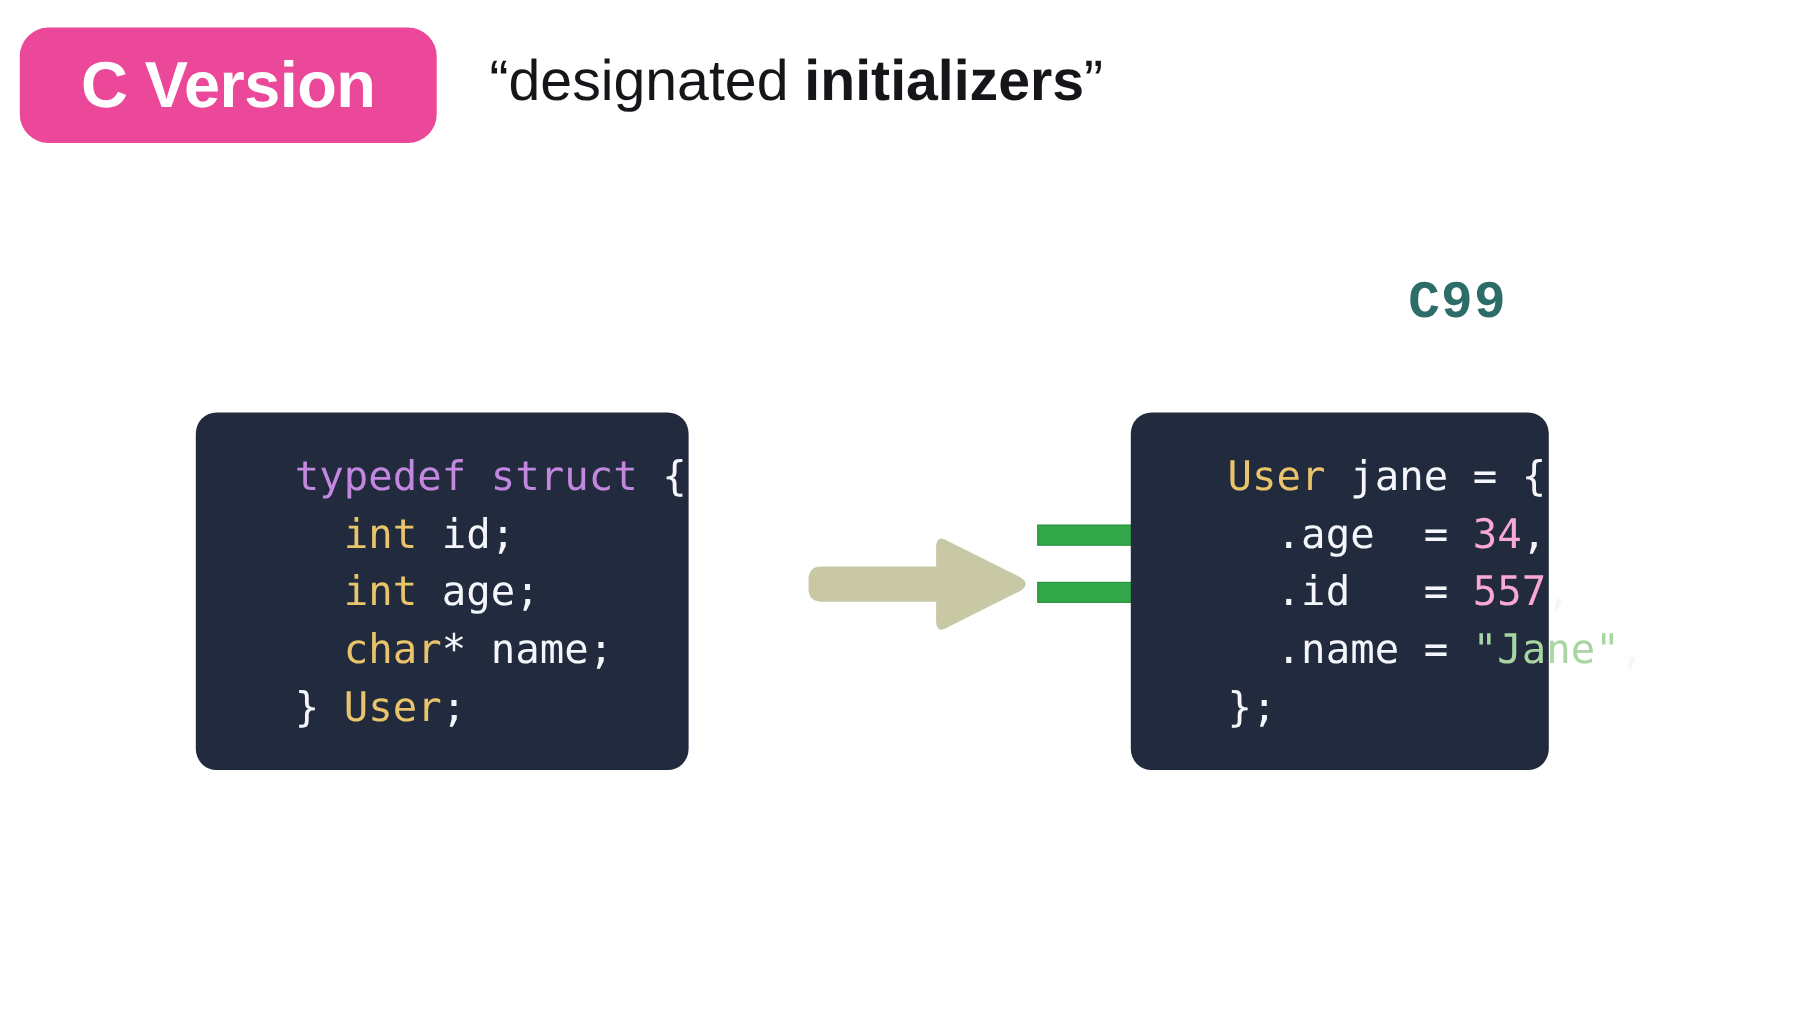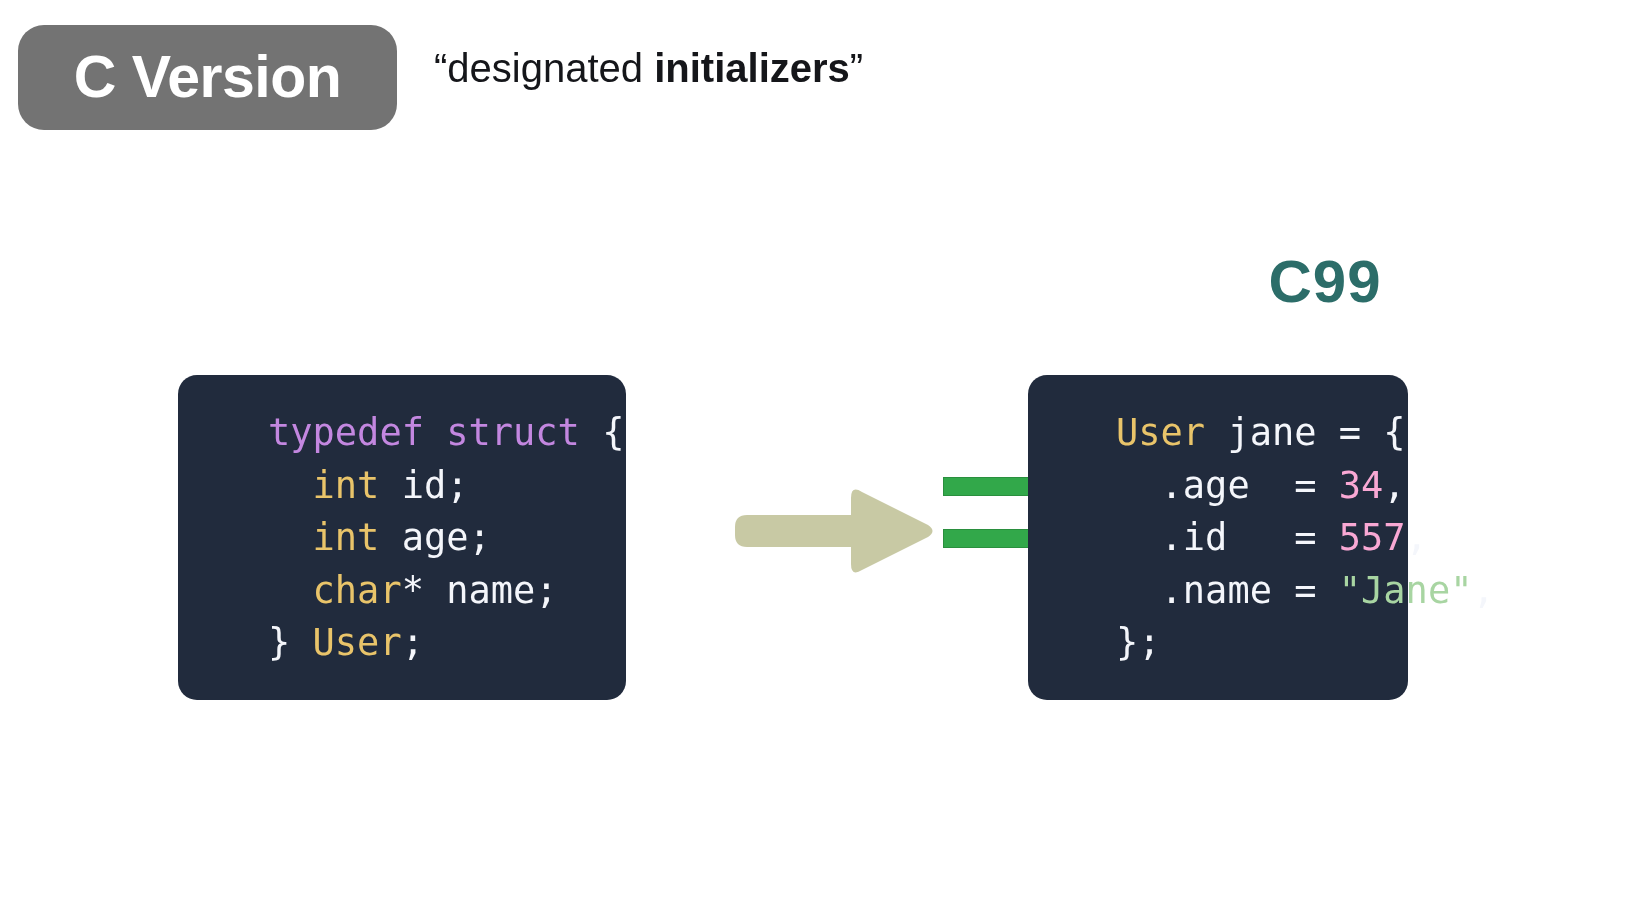--- a/index.html
+++ b/index.html
@@ -15,62 +15,62 @@
     position: relative;
   }
 
   
   .badge {
     position: absolute;
     left: 18px;
     top: 25px;
     width: 379px;
     height: 105px;
-    background: #737373;
+    background: #ec4899;
     border-radius: 26px;
     display: flex;
     align-items: center;
     justify-content: center;
     box-sizing: border-box;
   }
   .badge-label {
     color: #ffffff;
     font-size: 59px;
     font-weight: bold;
     letter-spacing: -0.5px;
     line-height: 1;
     font-family: "Liberation Sans", sans-serif;
   }
 
   .quote {
     position: absolute;
-    left: 434px;
+    left: 445px;
     top: 45px;
-    font-size: 40px;
+    font-size: 52px;
     color: #15161a;
     white-space: nowrap;
     line-height: 1.15;
     font-family: "Liberation Sans", sans-serif;
   }
   .quote .thin { font-weight: 400; }
   .quote .fat  { font-weight: bold; }
 
   
   .std-label {
     position: absolute;
     left: 1160px;
     top: 252px;
     width: 330px;
     text-align: center;
-    font-size: 60px;
+    font-size: 48px;
     font-weight: bold;
     color: #2c6d69;
     letter-spacing: 1px;
     line-height: 1;
-    font-family: Liberation Sans, sans-serif;
+    font-family: Liberation Mono, monospace;
   }
 
   
   .code-card {
     position: absolute;
     background: #212b3d;
     border-radius: 19px;
     box-sizing: border-box;
   }
   #card-left  { left: 178px;  top: 375px; width: 448px; height: 325px; }

